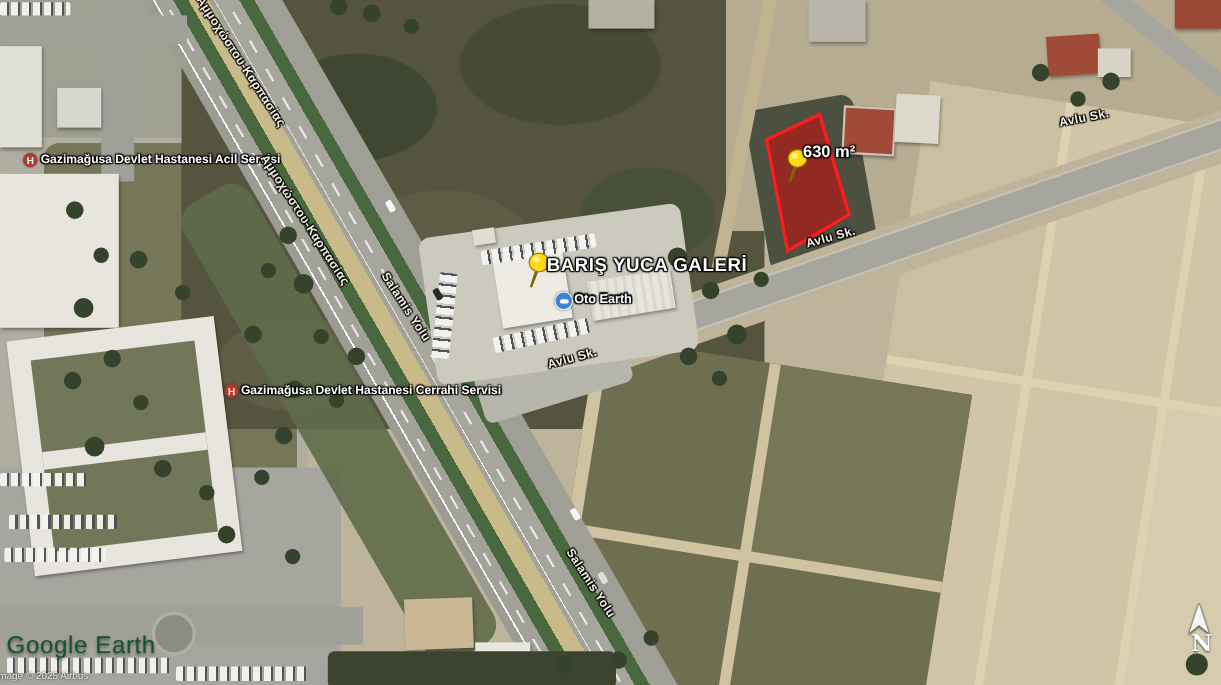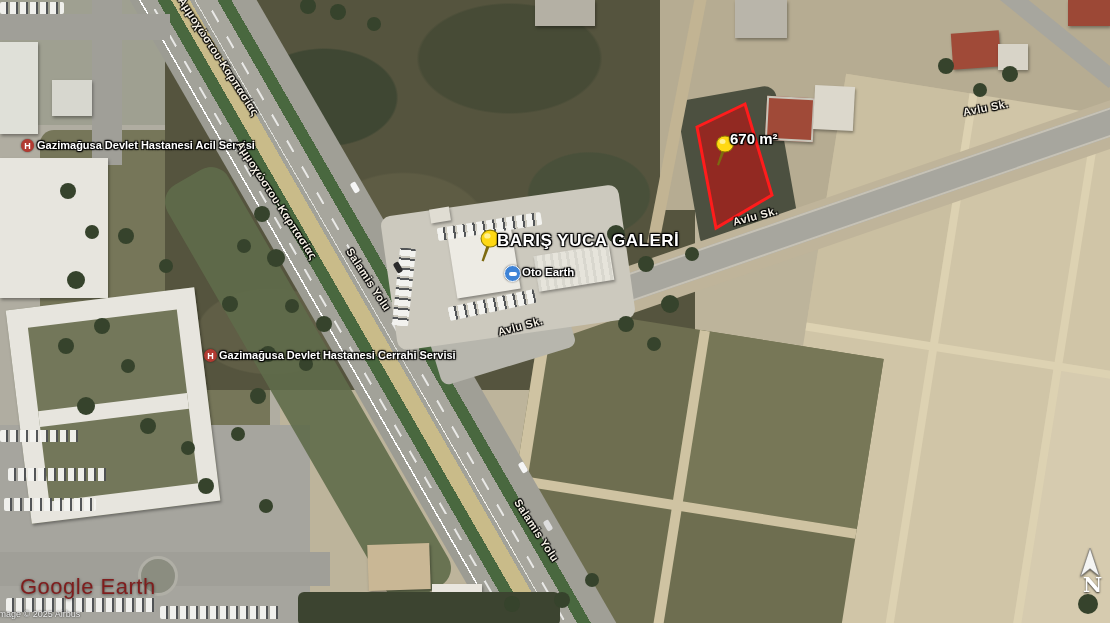--- a/index.html
+++ b/index.html
@@ -12,21 +12,21 @@
   .roadlabel{position:absolute;color:#f3eee3;font-weight:bold;font-size:11px;white-space:nowrap;
     letter-spacing:.4px;transform-origin:left center;
     text-shadow:-1px -1px 1px #000,1px -1px 1px #000,-1px 1px 1px #000,1px 1px 1px #000;}
   .cars{background:repeating-linear-gradient(90deg,#f4f4f1 0 6px,#4c4f52 6px 8px,rgba(0,0,0,0) 8px 10px);border-radius:2px;opacity:.95;}
   .cars.v{background:repeating-linear-gradient(0deg,#f4f4f1 0 6px,#4c4f52 6px 8px,rgba(0,0,0,0) 8px 10px);}
   .bld{position:absolute;box-shadow:1px 2px 3px rgba(0,0,0,.35);}
   .icon-circle{position:absolute;border-radius:50%;display:flex;align-items:center;justify-content:center;
     color:#fff;font-weight:bold;box-shadow:0 0 2px rgba(0,0,0,.6);}
   .dash{position:absolute;top:0;bottom:0;width:2px;opacity:.75;
     background:repeating-linear-gradient(180deg,#fff 0 13px,rgba(0,0,0,0) 13px 30px);}
-  #logo{position:absolute;left:20px;top:574px;color:#7f1d1d;font-size:22px;letter-spacing:.5px;
+  #logo{position:absolute;left:6px;top:574px;color:#14532d;font-size:22px;letter-spacing:.5px;
     text-shadow:0 1px 3px rgba(0,0,0,.55);}
   #copyright{position:absolute;left:-4px;top:609px;color:#eee;font-size:9px;
     text-shadow:0 0 2px #000;}
   #north-n{position:absolute;left:1083px;top:572px;color:#fff;font-family:"DejaVu Serif",serif;
     font-size:21px;font-weight:bold;text-shadow:0 1px 2px rgba(0,0,0,.8);}
 </style>
 </head>
 <body>
 
 <div id="scene">
@@ -145,21 +145,21 @@
   <span class="icon-circle" style="left:21px;top:139px;width:13px;height:13px;background:#b23a31;font-size:9px;">H</span>
   <span class="icon-circle" style="left:204px;top:349px;width:13px;height:13px;background:#b23a31;font-size:9px;">H</span>
   <span class="icon-circle" style="left:504px;top:265px;width:15px;height:15px;background:#3e83d6;border:1px solid #fff;">
     <span style="width:8px;height:4px;background:#fff;border-radius:2px;display:block;"></span>
   </span>
 
   <div class="maplabel" style="left:37px;top:139px;font-size:11px;">Gazimağusa Devlet Hastanesi Acil Servisi</div>
   <div class="maplabel" style="left:219px;top:349px;font-size:11px;">Gazimağusa Devlet Hastanesi Cerrahi Servisi</div>
   <div class="maplabel" style="left:497px;top:231px;font-size:17px;letter-spacing:.5px;">BARIŞ YUCA GALERİ</div>
   <div class="maplabel" style="left:522px;top:266px;font-size:11.5px;">Oto Earth</div>
-  <div class="maplabel" style="left:730px;top:130px;font-size:15px;">670 m²</div>
+  <div class="maplabel" style="left:730px;top:130px;font-size:15px;">630 m²</div>
 
   <div class="roadlabel" style="left:181px;top:-8px;transform:rotate(57deg);">Αμμοχώστου-Καρπασίας</div>
   <div class="roadlabel" style="left:239px;top:136px;transform:rotate(57deg);">Αμμοχώστου-Καρπασίας</div>
   <div class="roadlabel" style="left:349px;top:243px;transform:rotate(57deg);">Salamis Yolu</div>
   <div class="roadlabel" style="left:517px;top:494px;transform:rotate(57deg);">Salamis Yolu</div>
   <div class="roadlabel" style="left:963px;top:106px;transform:rotate(-11deg);">Avlu Sk.</div>
   <div class="roadlabel" style="left:733px;top:216px;transform:rotate(-15deg);">Avlu Sk.</div>
   <div class="roadlabel" style="left:498px;top:326px;transform:rotate(-15deg);">Avlu Sk.</div>
 
   <div id="logo">Google Earth</div>

